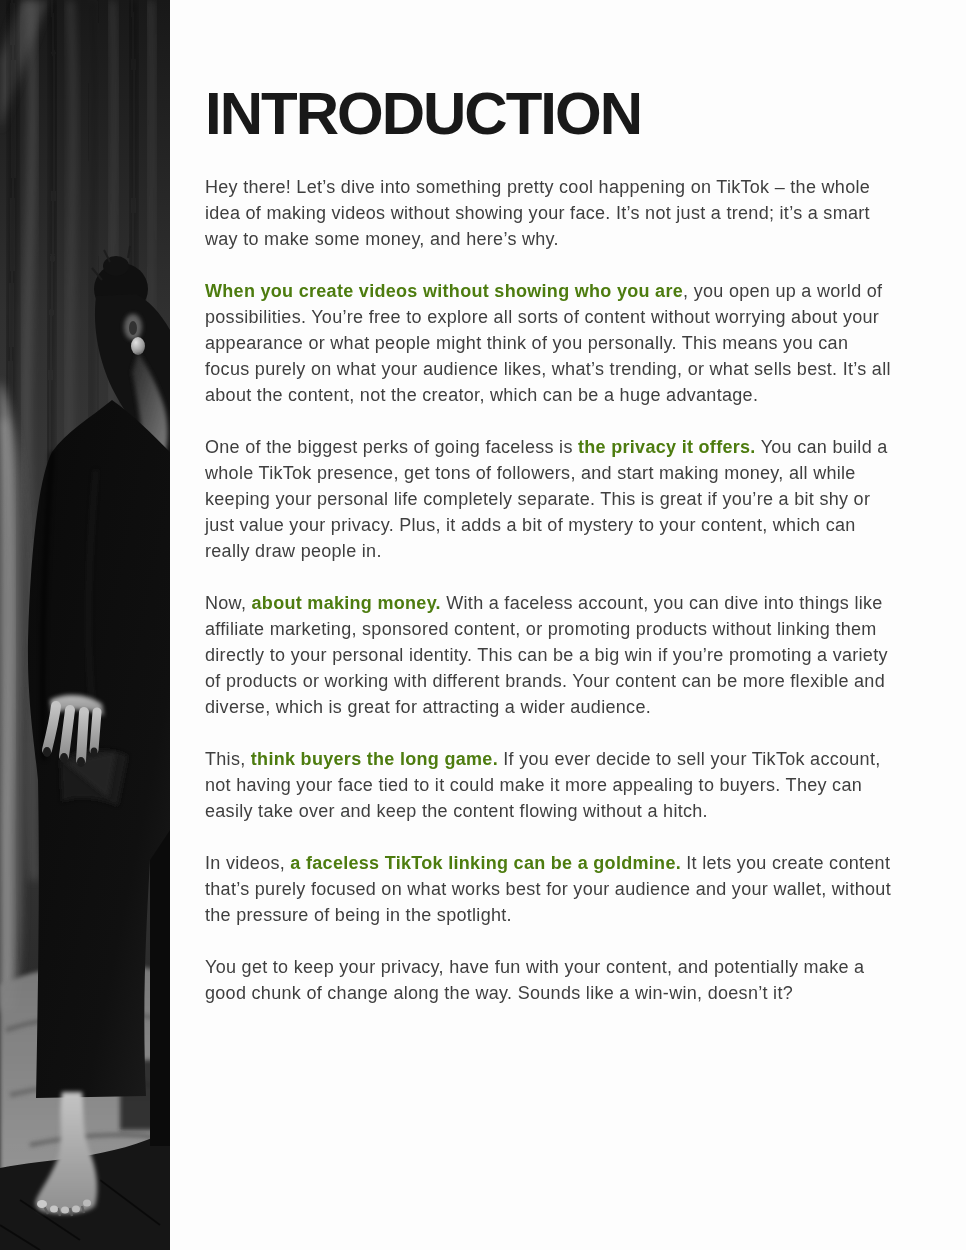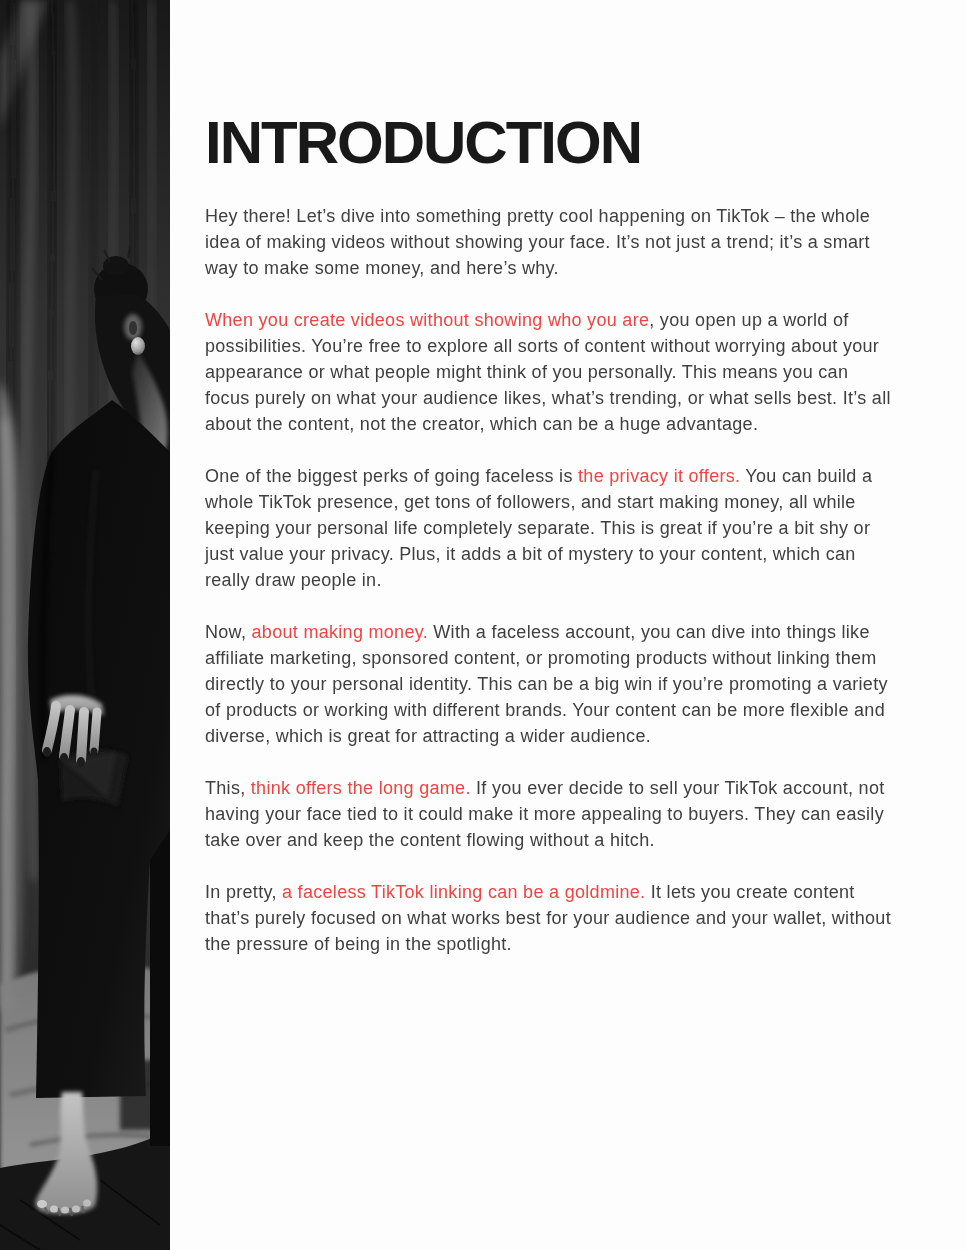--- a/index.html
+++ b/index.html
@@ -15,41 +15,41 @@
   .photo-strip {
     position: absolute;
     left: 0; top: 0;
     width: 170px; height: 1250px;
     display: block;
   }
   .content {
     position: absolute;
     left: 205px; top: 0;
     width: 690px;
-    padding-top: 113px;
+    padding-top: 84px;
   }
   h1.page-title {
     margin: 0 0 30px 0;
     font-size: 60px;
     line-height: 1.0;
     font-weight: 700;
     letter-spacing: -2px;
     color: #191919;
   }
   .article-body p {
     margin: 13px 0 26px 0;
     font-size: 18px;
     line-height: 26px;
     letter-spacing: 0.3px;
     color: #3f3f3f;
   }
   .article-body p:last-child { margin-bottom: 0; }
   .article-body strong {
-    font-weight: 400;
-    color: #ef4444;
+    font-weight: 700;
+    color: #4d7c0f;
   }
 </style>
 </head>
 <body>
 
 <div class="page">
 
   <svg class="photo-strip" viewBox="0 0 170 1250" preserveAspectRatio="none" role="img" aria-label="Black-and-white photo of a woman concealed behind a dark curtain wearing a long black coat; only her hair bun, pearl earring, pale hand and bare foot are visible">
     <defs>
       <linearGradient id="bgGrad" x1="0" y1="0" x2="0" y2="1">
@@ -173,18 +173,19 @@
     </g>
   </svg>
 
   <div class="content">
     <h1 class="page-title">INTRODUCTION</h1>
     <div class="article-body">
         <p><span>Hey there! Let’s dive into something pretty cool happening on TikTok – the whole idea of making videos without showing your face. It’s not just a trend; it’s a smart way to make some money, and here’s why.</span></p>
         <p><strong>When you create videos without showing who you are</strong><span>, you open up a world of possibilities. You’re free to explore all sorts of content without worrying about your appearance or what people might think of you personally. This means you can focus purely on what your audience likes, what’s trending, or what sells best. It’s all about the content, not the creator, which can be a huge advantage.</span></p>
         <p><span>One of the biggest perks of going faceless is </span><strong>the privacy it offers.</strong><span> You can build a whole TikTok presence, get tons of followers, and start making money, all while keeping your personal life completely separate. This is great if you’re a bit shy or just value your privacy. Plus, it adds a bit of mystery to your content, which can really draw people in.</span></p>
         <p><span>Now, </span><strong>about making money.</strong><span> With a faceless account, you can dive into things like affiliate marketing, sponsored content, or promoting products without linking them directly to your personal identity. This can be a big win if you’re promoting a variety of products or working with different brands. Your content can be more flexible and diverse, which is great for attracting a wider audience.</span></p>
-        <p><span>This, </span><strong>think offers the long game.</strong><span> If you ever decide to sell your TikTok account, not having your face tied to it could make it more appealing to buyers. They can easily take over and keep the content flowing without a hitch.</span></p>
-        <p><span>In pretty, </span><strong>a faceless TikTok linking can be a goldmine.</strong><span> It lets you create content that’s purely focused on what works best for your audience and your wallet, without the pressure of being in the spotlight.</span></p>
+        <p><span>This, </span><strong>think buyers the long game.</strong><span> If you ever decide to sell your TikTok account, not having your face tied to it could make it more appealing to buyers. They can easily take over and keep the content flowing without a hitch.</span></p>
+        <p><span>In videos, </span><strong>a faceless TikTok linking can be a goldmine.</strong><span> It lets you create content that’s purely focused on what works best for your audience and your wallet, without the pressure of being in the spotlight.</span></p>
+        <p><span>You get to keep your privacy, have fun with your content, and potentially make a good chunk of change along the way. Sounds like a win-win, doesn’t it?</span></p>
       </div>
   </div>
 
 </div>
 
 </body></html>

